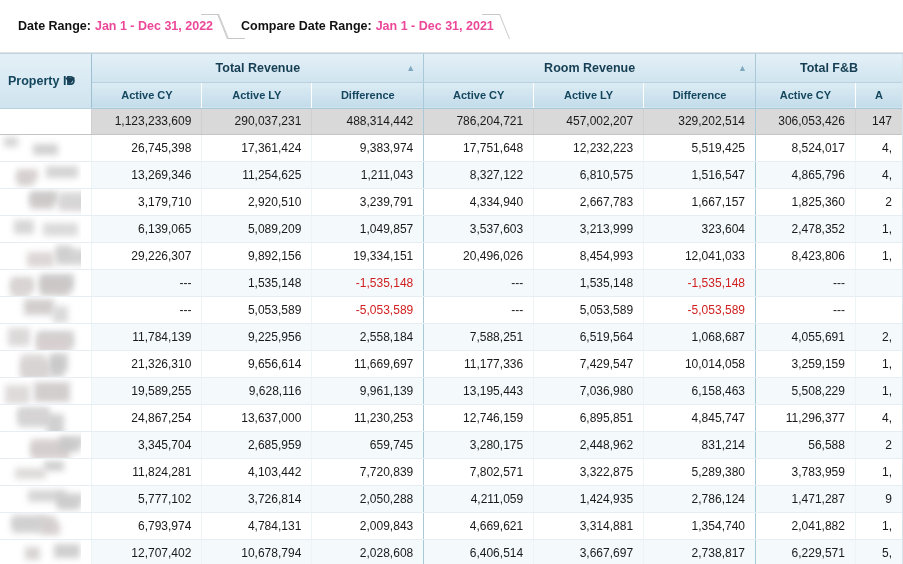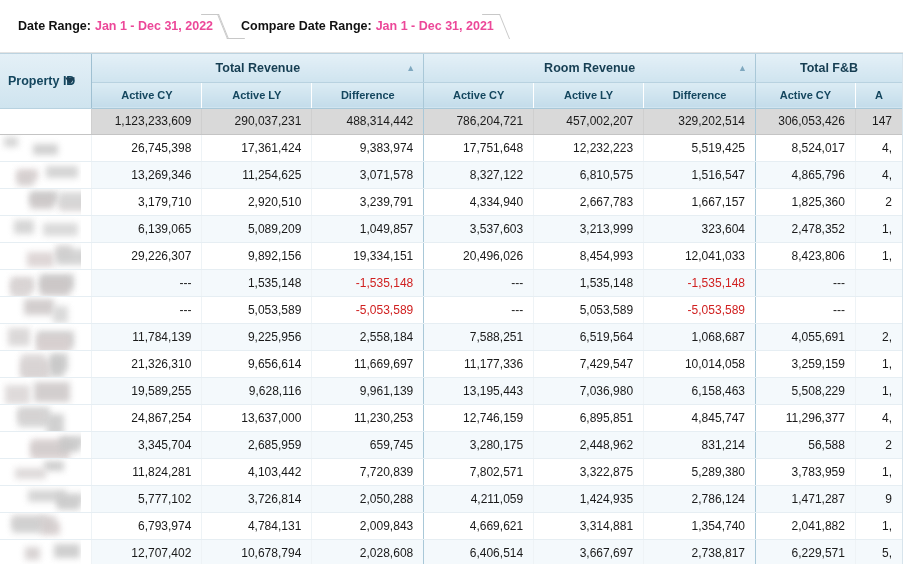--- a/index.html
+++ b/index.html
@@ -264,21 +264,21 @@
           <tr class="alt">
             <td class="pid">
               <div class="blur">
                 <i style="left: 17px; top: 7px; width: 21px; height: 11px; background: rgb(216, 207, 207);"></i>
                 <i style="left: 46px; top: 4px; width: 32px; height: 12px; background: rgb(205, 205, 205);"></i>
                 <i style="left: 17px; top: 11px; width: 17px; height: 13px; background: rgb(210, 204, 204);"></i>
               </div>
             </td>
             <td>13,269,346</td>
             <td>11,254,625</td>
-            <td class="vsep">3,071,578</td>
+            <td class="vsep">1,211,043</td>
             <td>8,327,122</td>
             <td>6,810,575</td>
             <td class="vsep">1,516,547</td>
             <td>4,865,796</td>
             <td>4,</td>
           </tr>
           <tr>
             <td class="pid">
               <div class="blur">
                 <i style="left: 30px; top: 2px; width: 28px; height: 12px; background: rgb(199, 199, 199);"></i>

